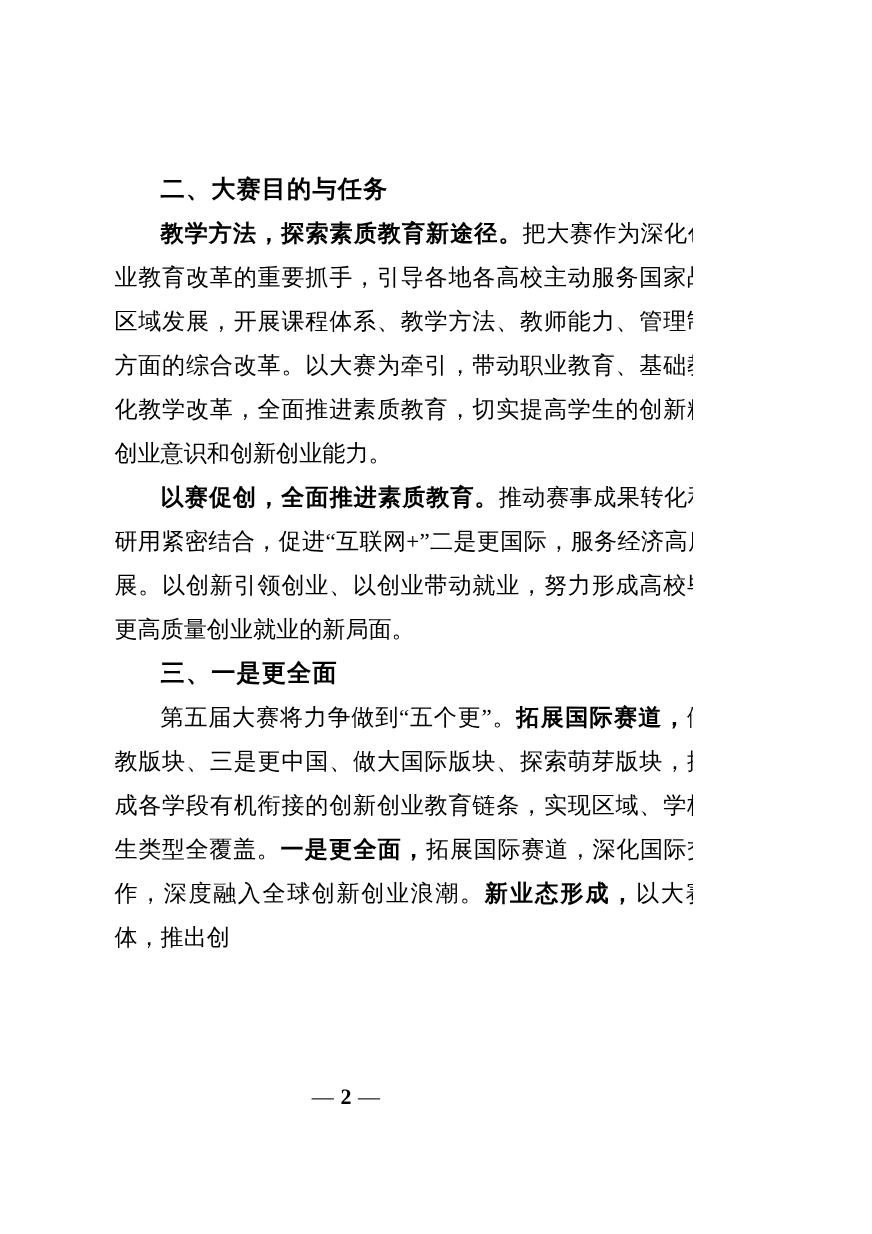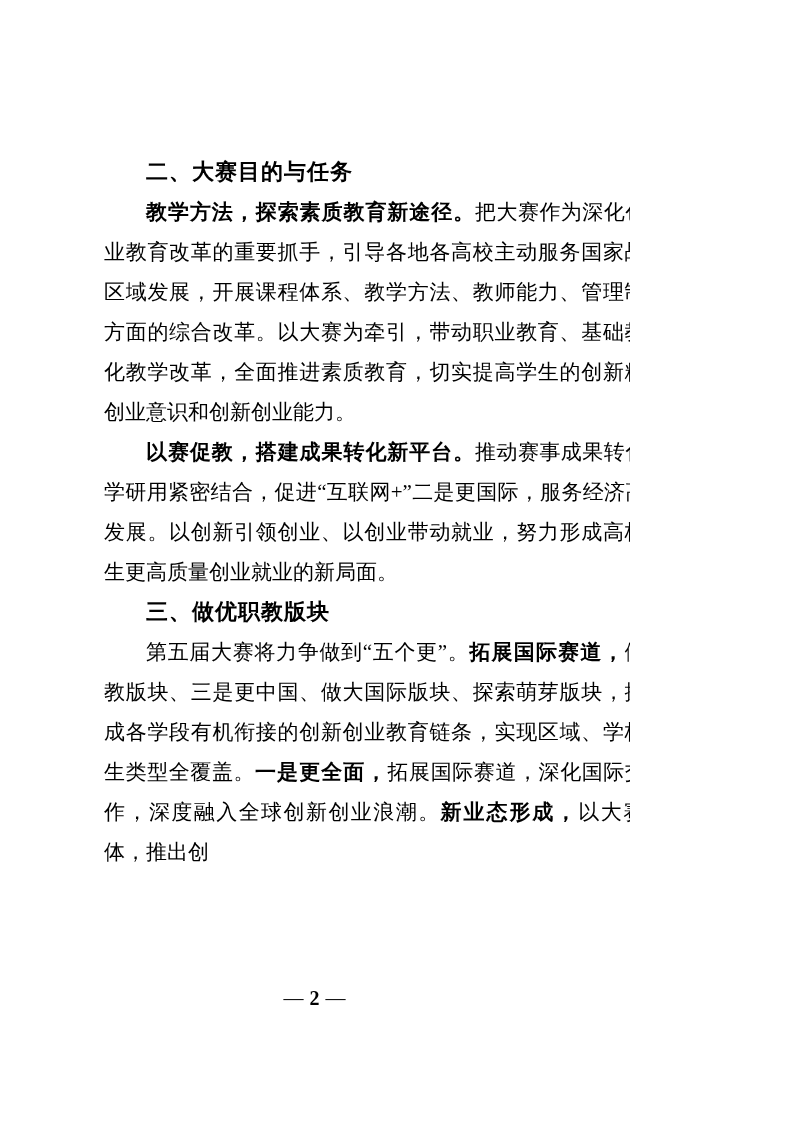--- a/index.html
+++ b/index.html
@@ -67,22 +67,22 @@
 <body>
 
 <div class="page">
   <div class="content">
 
     <h2 class="section-heading">二、大赛目的与任务</h2>
 
 
     <p class="para"><span class="lead-bold">教学方法，探索素质教育新途径。</span><span>把大赛作为深化创新创业教育改革的重要抓手，引导各地各高校主动服务国家战略和区域发展，开展课程体系、教学方法、教师能力、管理制度等方面的综合改革。以大赛为牵引，带动职业教育、基础教育深化教学改革，全面推进素质教育，切实提高学生的创新精神、创业意识和创新创业能力。</span></p>
 
-    <p class="para"><span class="lead-bold">以赛促教，搭建成果转化新平台。</span><span>推动赛事成果转化和产学研用紧密结合，促进“互联网+”二是更国际，服务经济高质量发展。以创新引领创业、以创业带动就业，努力形成高校毕业生更高质量创业就业的新局面。</span></p>
+    <p class="para"><span class="lead-bold">以赛促创，全面推进素质教育。</span><span>推动赛事成果转化和产学研用紧密结合，促进“互联网+”二是更国际，服务经济高质量发展。以创新引领创业、以创业带动就业，努力形成高校毕业生更高质量创业就业的新局面。</span></p>
 
-    <h2 class="section-heading">三、做优职教版块</h2>
+    <h2 class="section-heading">三、一是更全面</h2>
 
     <p class="para"><span>第五届大赛将力争做到“五个更”。</span><span class="inline-bold">拓展国际赛道，</span><span>做强高教版块、三是更中国、做大国际版块、探索萌芽版块，探索形成各学段有机衔接的创新创业教育链条，实现区域、学校、学生类型全覆盖。</span><span class="inline-bold">一是更全面，</span><span>拓展国际赛道，深化国际交流合作，深度融入全球创新创业浪潮。</span><span class="inline-bold">新业态形成，</span><span>以大赛为载体，推出创</span></p>
 
   </div>
 
   <div class="footer"><span>—</span><span class="pagenum">2</span><span>—</span></div>
 </div>
 
 </body></html>

